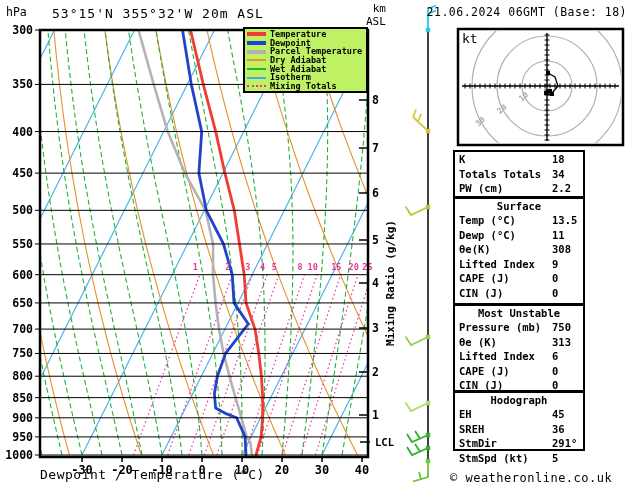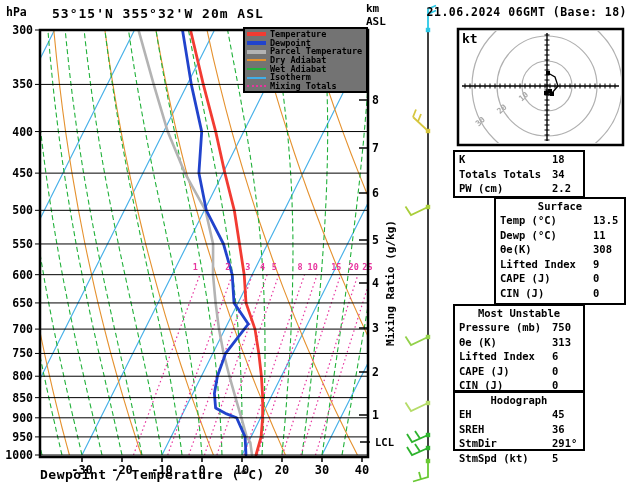--- a/index.html
+++ b/index.html
@@ -1,34 +1,34 @@
 <!DOCTYPE html>
 <html><head>
 <meta charset="utf-8">
 <style>
   html,body{margin:0;padding:0;background:#fff;}
   #canvas{position:relative;width:629px;height:486px;background:#fff;overflow:hidden;
           font-family:"DejaVu Sans Mono",monospace;color:#000;}
   #chart{position:absolute;left:0;top:0;}
-  .lbl{position:absolute;font-weight:bold;white-space:pre;}
+  .lbl{position:absolute;font-weight:normal;white-space:pre;}
   #hpa-label{left:6px;top:5px;font-size:11.5px;}
   #main-title{left:52px;top:6px;font-size:13px;letter-spacing:1px;}
-  #km-asl{left:366px;top:2px;font-size:11px;line-height:13px;}
+  #km-asl{left:366px;top:2px;font-size:11px;line-height:13px;text-align:right;}
   #datetime{right:2px;top:5px;font-size:11.5px;letter-spacing:0.5px;}
   #xaxis-title{left:40px;top:467px;width:330px;text-align:left;font-size:13px;letter-spacing:0.5px;}
   #footer-credit{left:450px;top:471px;font-size:12px;letter-spacing:0.5px;}
-  #legend{position:absolute;left:243px;top:27px;width:125px;height:66px;background:#737373;
+  #legend{position:absolute;left:243px;top:27px;width:125px;height:66px;background:#bef264;
           border:2px solid #000;box-sizing:border-box;padding:1px 7px 0 2px;}
   .legend-row{display:flex;align-items:center;height:8.7px;}
   .legend-swatch{width:19px;margin-right:4px;flex:0 0 19px;}
   .legend-label{font-size:8.5px;font-weight:bold;line-height:8.7px;white-space:pre;}
   .stat-box{position:absolute;left:453px;width:132px;border:2px solid #000;box-sizing:border-box;
             background:#fff;font-size:10.5px;font-weight:bold;}
   #stat-box-1{top:150px;height:48px;}
-  #stat-box-2{top:197px;height:108px;margin-left:41px;}
+  #stat-box-2{top:197px;height:108px;}
   #stat-box-3{top:304px;height:88px;}
   #stat-box-4{top:391px;height:60px;}
   .stat-title{text-align:center;height:14px;line-height:15px;}
   .stat-row{position:relative;height:14.6px;line-height:15px;padding-left:4px;white-space:pre;}
   .stat-value{position:absolute;left:97px;top:0;}
   #hodo-kt{left:462px;top:31px;font-size:13px;}
 </style>
 </head>
 <body>
 
@@ -374,13 +374,14 @@
       <div class="stat-row"><span>CIN (J)</span><span class="stat-value">0</span></div>
     </div>
   <div class="stat-box" id="stat-box-4">
       <div class="stat-title">Hodograph</div>
       <div class="stat-row"><span>EH</span><span class="stat-value">45</span></div>
       <div class="stat-row"><span>SREH</span><span class="stat-value">36</span></div>
       <div class="stat-row"><span>StmDir</span><span class="stat-value">291°</span></div>
       <div class="stat-row"><span>StmSpd (kt)</span><span class="stat-value">5</span></div>
     </div>
 
+  <div class="lbl" id="footer-credit">© weatheronline.co.uk</div>
 </div>
 
 </body></html>

